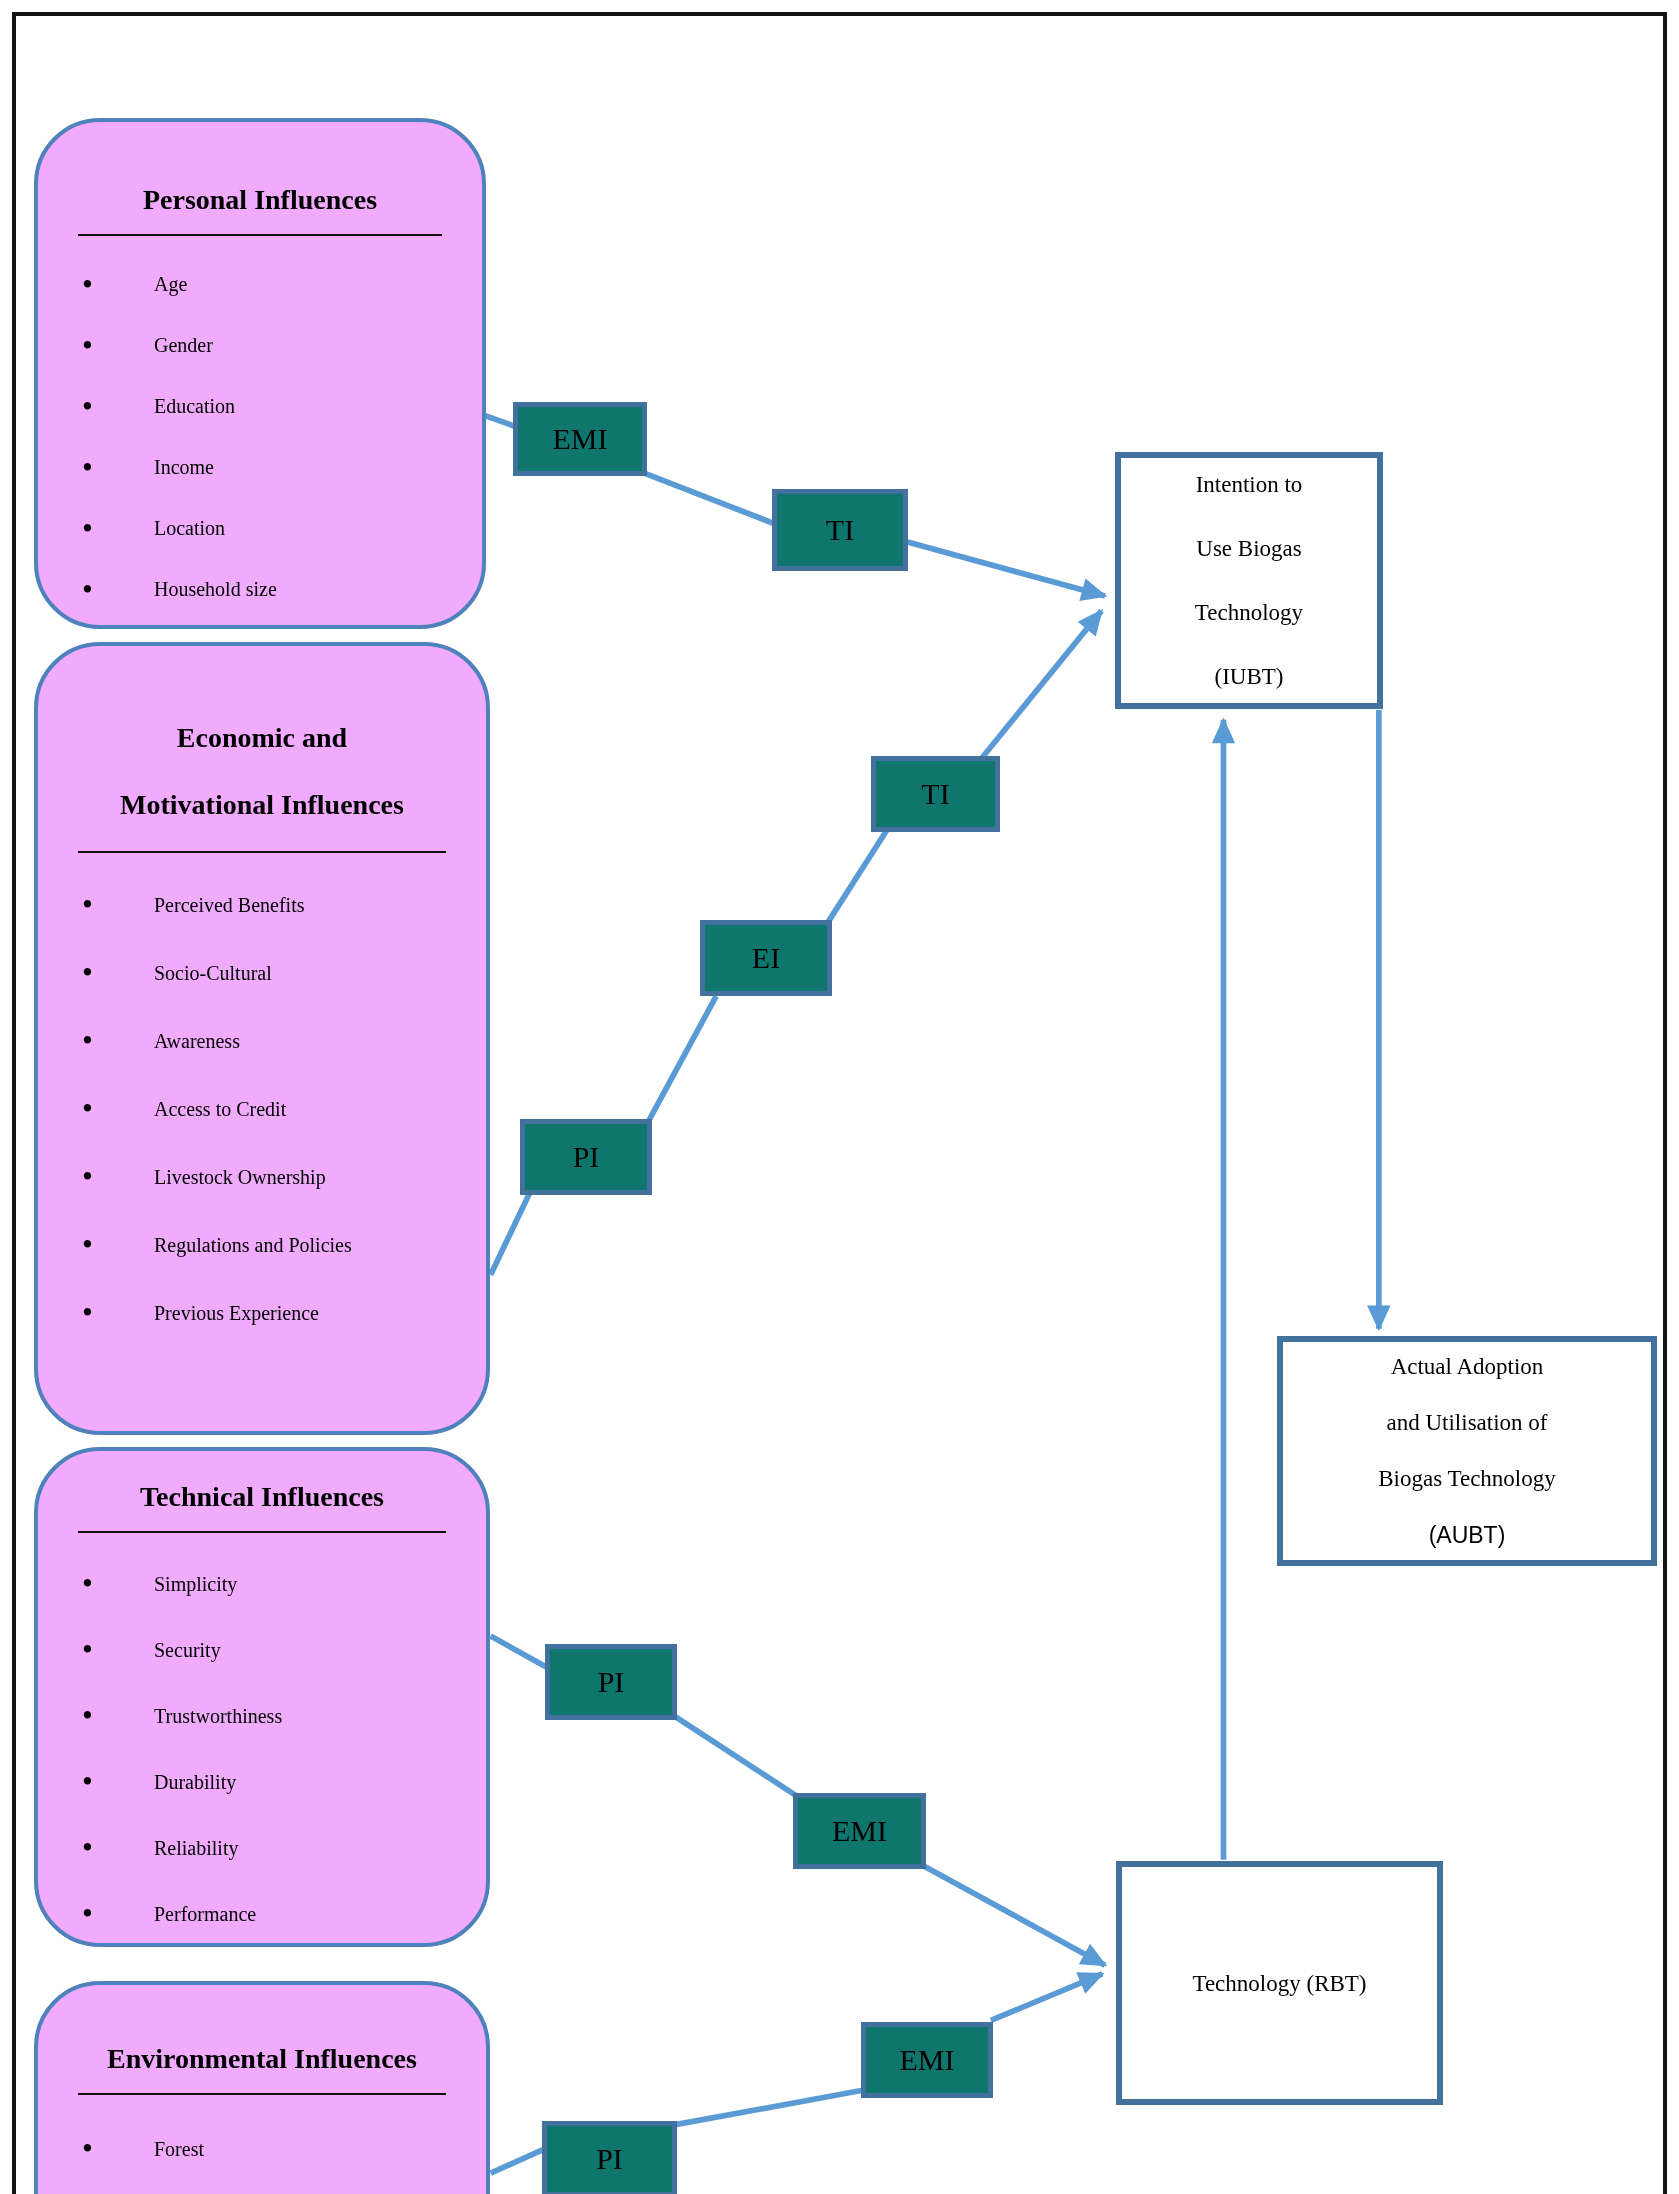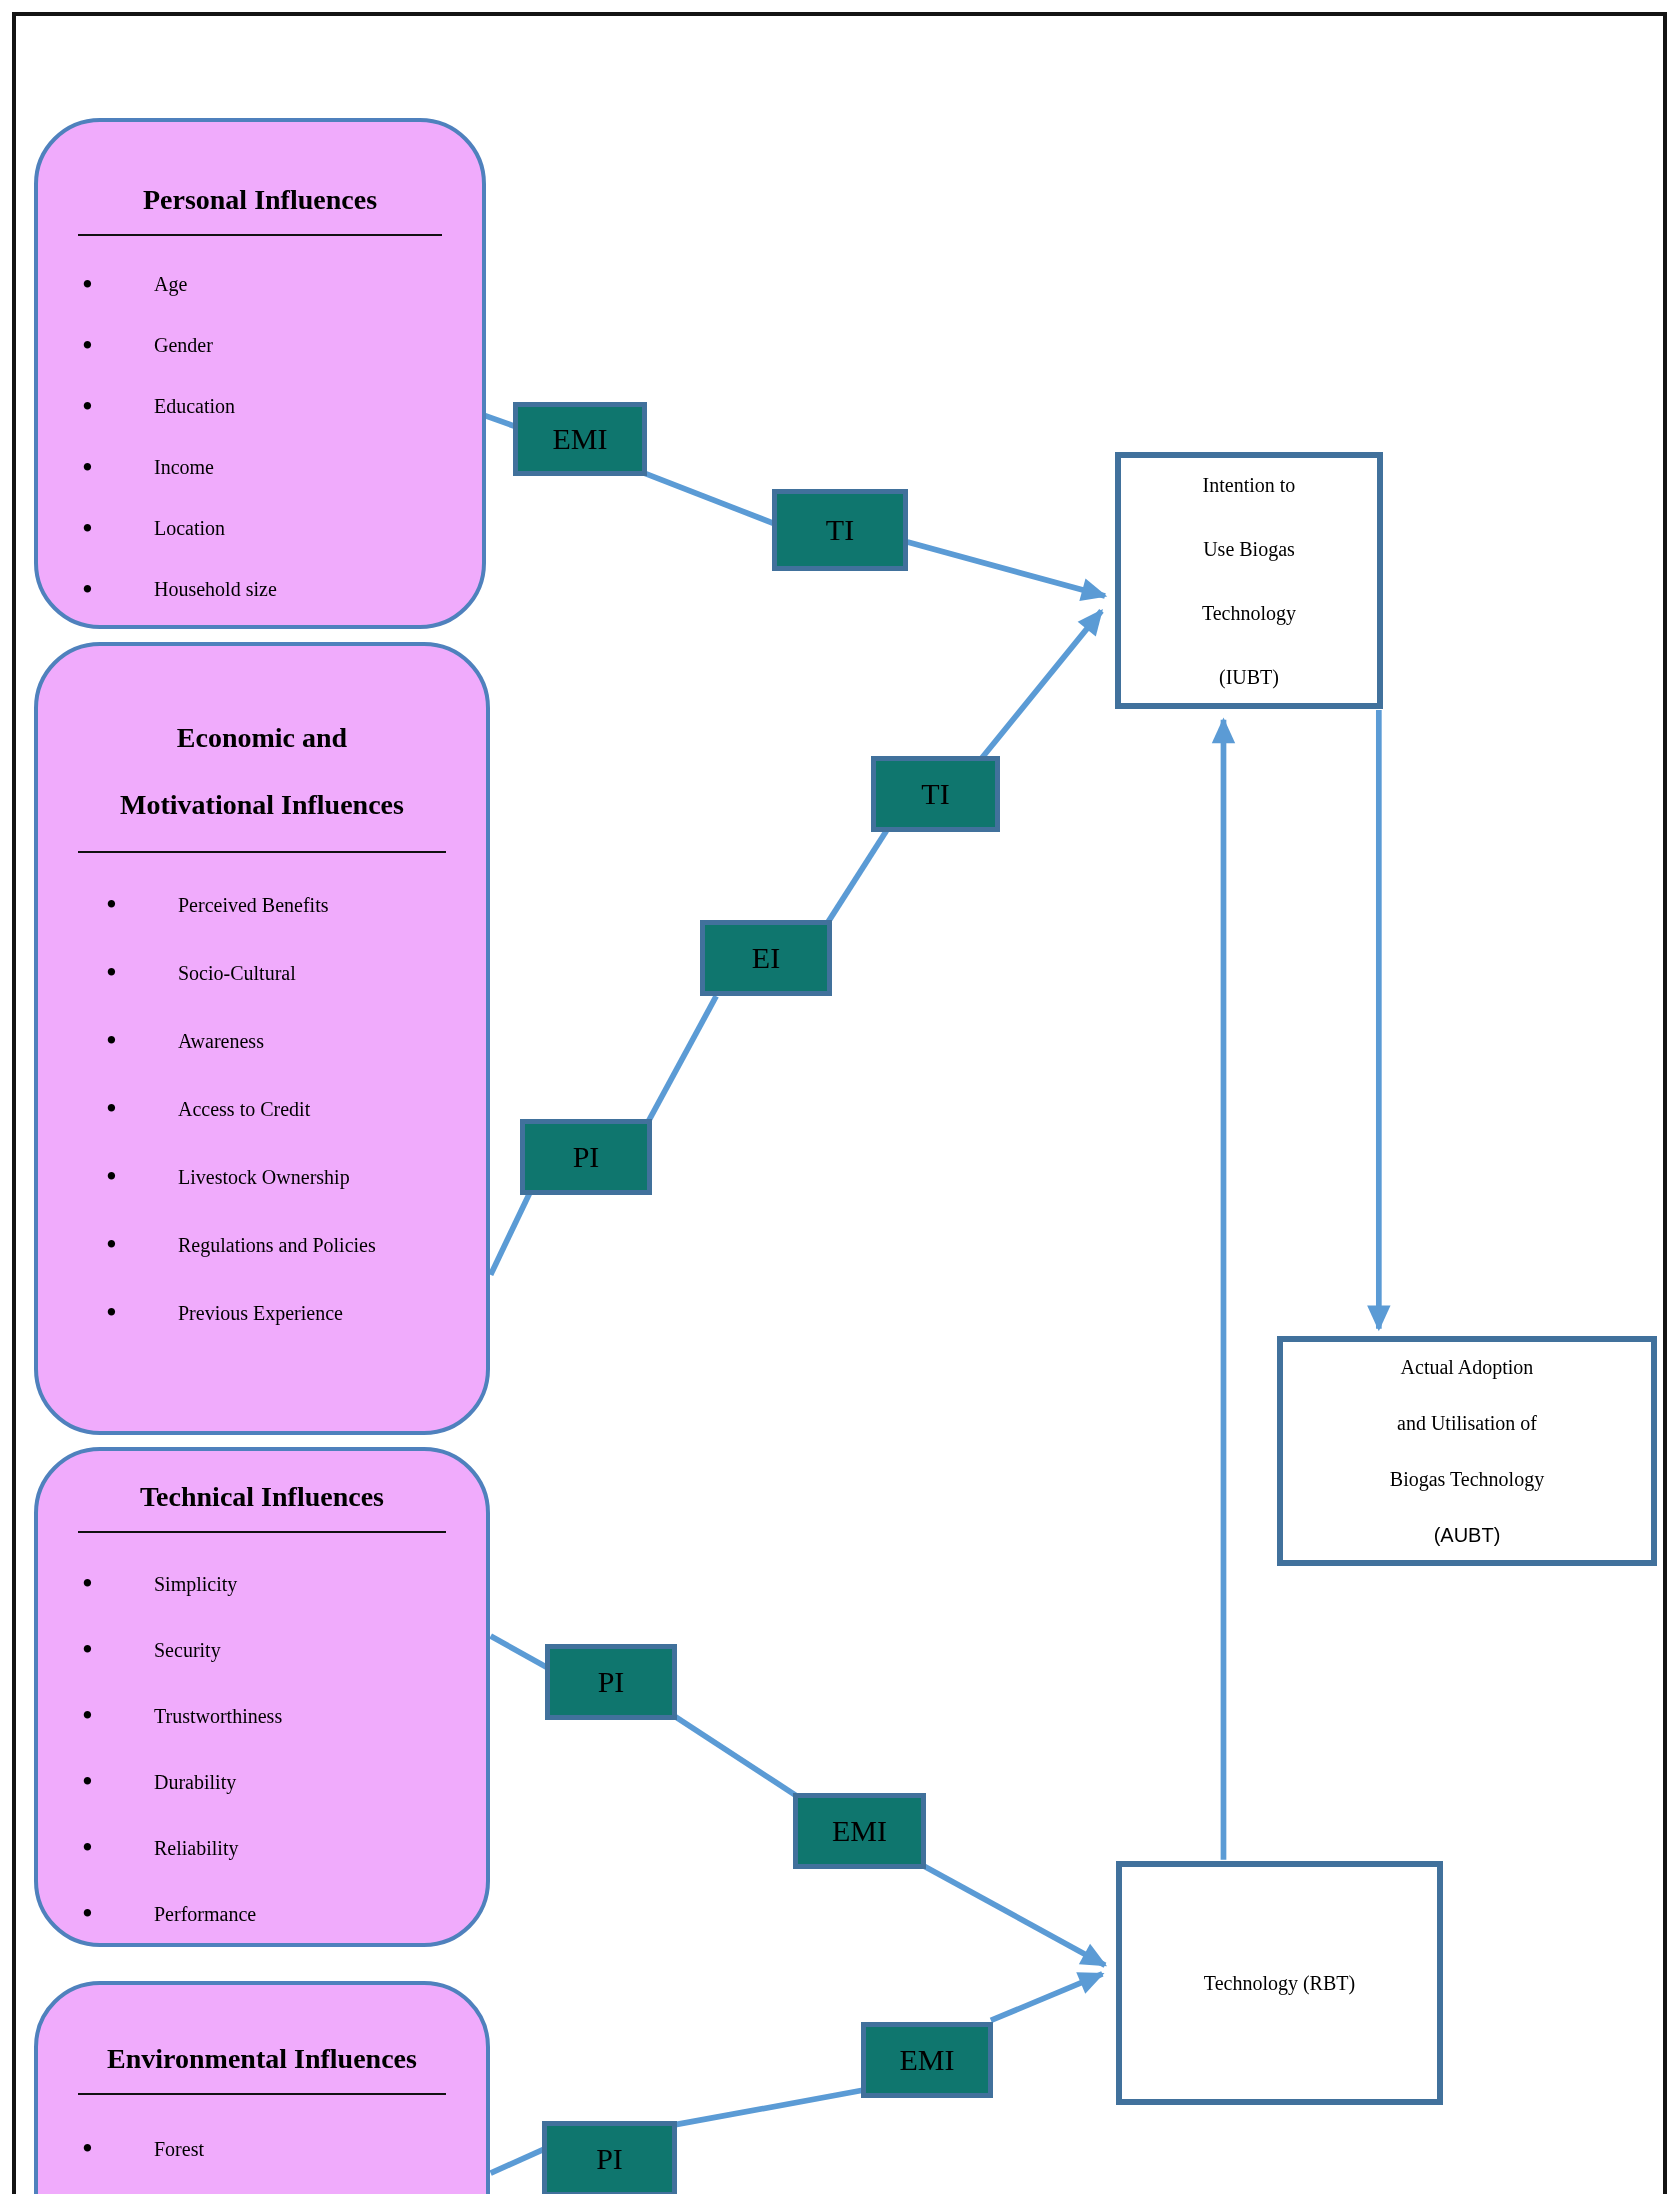--- a/index.html
+++ b/index.html
@@ -55,21 +55,21 @@
     padding-right:17.6px;
     font-size:20px;
   }
   .bullet{
     position:absolute;
     left:44px; top:0;
   }
   .bullet::before{content:"\2022"; font-size:31px;}
   
   #box-personal  ul.bullet-list li{line-height:61px;}
-  #box-economic  ul.bullet-list li{line-height:68px;margin-left:24px;}
+  #box-economic  ul.bullet-list li{line-height:68px;}
   #box-technical ul.bullet-list li{line-height:66px;}
   #box-environmental ul.bullet-list li{line-height:72px;}
   #box-personal{padding-top:56px;}
   #box-economic{padding-top:58px;}
   #box-economic .influence-title{line-height:67px;}
   #box-technical{padding-top:24px;}
   #box-environmental{padding-top:52px;}
   
   .label-box{
     position:absolute;
@@ -86,21 +86,21 @@
   .outcome-box{
     position:absolute;
     background:#ffffff;
     border:6.1px solid #41719c;
     box-sizing:border-box;
     display:flex;
     flex-direction:column;
     align-items:center;
     justify-content:center;
     text-align:center;
-    font-size:20px;
+    font-size:23px;
     z-index:2;
   }
   .outcome-box .oline{display:block;}
   #box-iubt .oline{line-height:64px;}
   #box-aubt .oline{line-height:56px;}
   #box-rbt  .oline{line-height:71px;}
   .sans-line{font-family:"Liberation Sans","DejaVu Sans",sans-serif;}
 </style>
 </head>
 <body>

